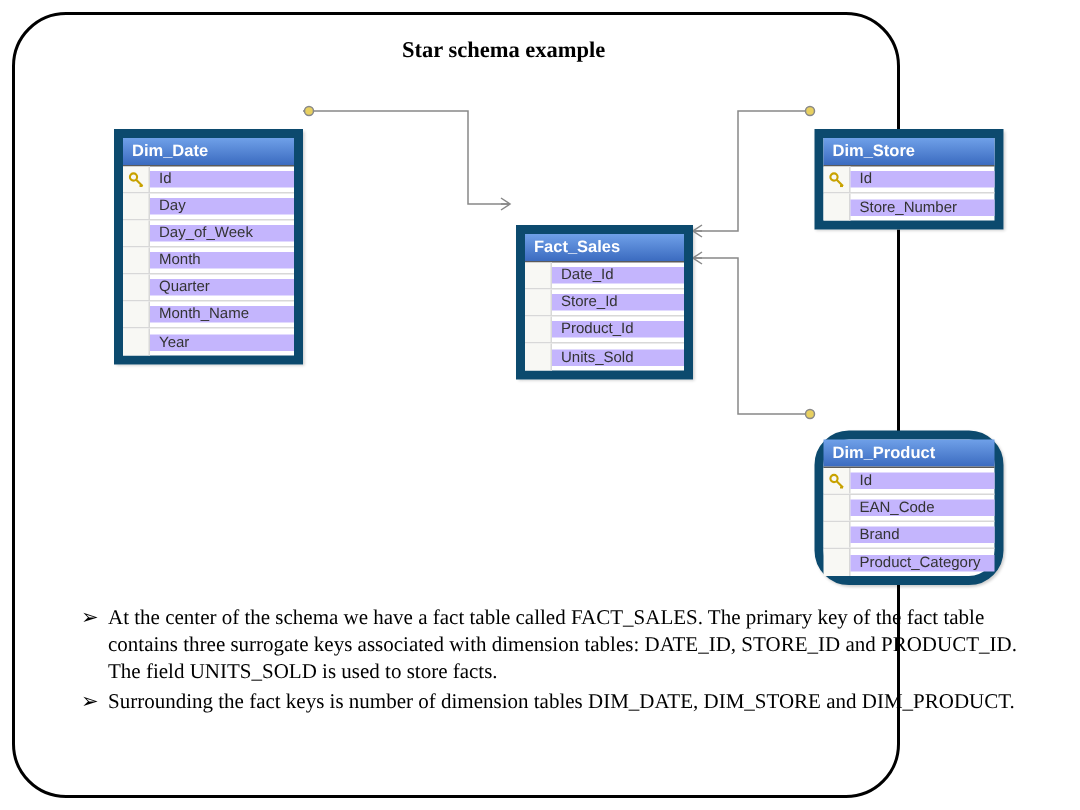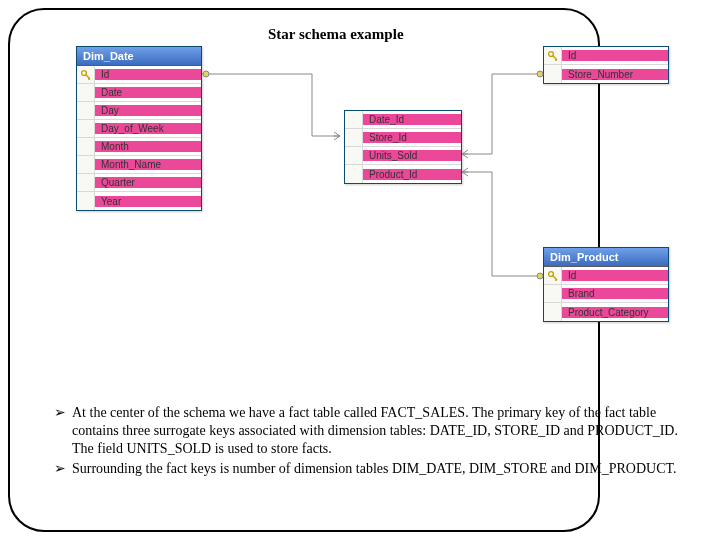--- a/index.html
+++ b/index.html
@@ -21,23 +21,24 @@
   .title {
     position: absolute;
     left: 258px; top: 16px;
     font-size: 15px;
     font-weight: bold;
     font-family: "Times New Roman", serif;
   }
   .table {
     position: absolute;
     background: #fff;
-    border: 1px solid #0c4a6e;
+    border: 6px solid #0c4a6e;
     font-size: 10px;
     box-shadow: 1px 1px 2px rgba(0,0,0,0.2);
+    margin-top: 40px;
   }
   .th {
     background: linear-gradient(#6fa0e8, #3b6bc0);
     color: #fff;
     font-weight: bold;
     padding: 3px 6px;
     border-bottom: 1px solid #5a5a5a;
     font-size: 11px;
   }
   .row {
@@ -53,21 +54,21 @@
     align-items: center;
     justify-content: center;
     border-right: 1px solid #d8d8d8;
     height: 100%;
     background: #f8f8f4;
   }
   .namecol {
     padding: 0 6px;
     color: #333;
     flex: 1;
-    background: #ec4899;
+    background: #c4b5fd;
   }
   .key-icon svg { display: block; }
   .conn {
     position: absolute;
     pointer-events: none;
   }
   .bullets {
     position: absolute;
     left: 44px;
     top: 394px;
@@ -101,102 +102,104 @@
               <circle cx="4" cy="4" r="2.4" fill="none" stroke="#c8a200" stroke-width="1.4"></circle>
               <line x1="5.6" y1="5.6" x2="10" y2="10" stroke="#c8a200" stroke-width="1.4"></line>
               <line x1="8" y1="10" x2="10" y2="10" stroke="#c8a200" stroke-width="1.4"></line>
             </svg>
           </span>
         </div>
       <div class="namecol">Id</div>
     </div>
     <div class="row">
         <div class="keycol"></div>
-        <div class="namecol">Date</div>
-      </div>
-    <div class="row">
-        <div class="keycol"></div>
         <div class="namecol">Day</div>
       </div>
     <div class="row">
         <div class="keycol"></div>
         <div class="namecol">Day_of_Week</div>
       </div>
     <div class="row">
         <div class="keycol"></div>
         <div class="namecol">Month</div>
       </div>
     <div class="row">
         <div class="keycol"></div>
+        <div class="namecol">Quarter</div>
+      </div>
+    <div class="row">
+        <div class="keycol"></div>
         <div class="namecol">Month_Name</div>
       </div>
     <div class="row">
         <div class="keycol"></div>
-        <div class="namecol">Quarter</div>
-      </div>
-    <div class="row">
-        <div class="keycol"></div>
         <div class="namecol">Year</div>
       </div>
   </div>
 
   <div class="table" style="left:334px; top:100px; width:118px;">
+    <div class="th">Fact_Sales</div>
     <div class="row">
         <div class="keycol"></div>
         <div class="namecol">Date_Id</div>
       </div>
     <div class="row">
         <div class="keycol"></div>
         <div class="namecol">Store_Id</div>
       </div>
     <div class="row">
         <div class="keycol"></div>
+        <div class="namecol">Product_Id</div>
+      </div>
+    <div class="row">
+        <div class="keycol"></div>
         <div class="namecol">Units_Sold</div>
       </div>
-    <div class="row">
-        <div class="keycol"></div>
-        <div class="namecol">Product_Id</div>
-      </div>
   </div>
 
   <div class="table" style="left:533px; top:36px; width:126px;">
+    <div class="th">Dim_Store</div>
     <div class="row">
       <div class="keycol">
           <span class="key-icon">
             <svg width="12" height="12" viewBox="0 0 12 12">
               <circle cx="4" cy="4" r="2.4" fill="none" stroke="#c8a200" stroke-width="1.4"></circle>
               <line x1="5.6" y1="5.6" x2="10" y2="10" stroke="#c8a200" stroke-width="1.4"></line>
               <line x1="8" y1="10" x2="10" y2="10" stroke="#c8a200" stroke-width="1.4"></line>
             </svg>
           </span>
         </div>
       <div class="namecol">Id</div>
     </div>
     <div class="row">
         <div class="keycol"></div>
         <div class="namecol">Store_Number</div>
       </div>
   </div>
 
-  <div class="table" style="left:533px; top:237px; width:126px;">
+  <div class="table" style="left:533px; top:237px; width:126px;border-radius:23px;">
     <div class="th">Dim_Product</div>
     <div class="row">
       <div class="keycol">
           <span class="key-icon">
             <svg width="12" height="12" viewBox="0 0 12 12">
               <circle cx="4" cy="4" r="2.4" fill="none" stroke="#c8a200" stroke-width="1.4"></circle>
               <line x1="5.6" y1="5.6" x2="10" y2="10" stroke="#c8a200" stroke-width="1.4"></line>
               <line x1="8" y1="10" x2="10" y2="10" stroke="#c8a200" stroke-width="1.4"></line>
             </svg>
           </span>
         </div>
       <div class="namecol">Id</div>
     </div>
     <div class="row">
         <div class="keycol"></div>
+        <div class="namecol">EAN_Code</div>
+      </div>
+    <div class="row">
+        <div class="keycol"></div>
         <div class="namecol">Brand</div>
       </div>
     <div class="row">
         <div class="keycol"></div>
         <div class="namecol">Product_Category</div>
       </div>
   </div>
 
   <svg class="conn" style="left:192px; top:56px; width:142px; height:80px;">
     <path d="M0 8 H110 V70 H138" fill="none" stroke="#888" stroke-width="1"></path>

